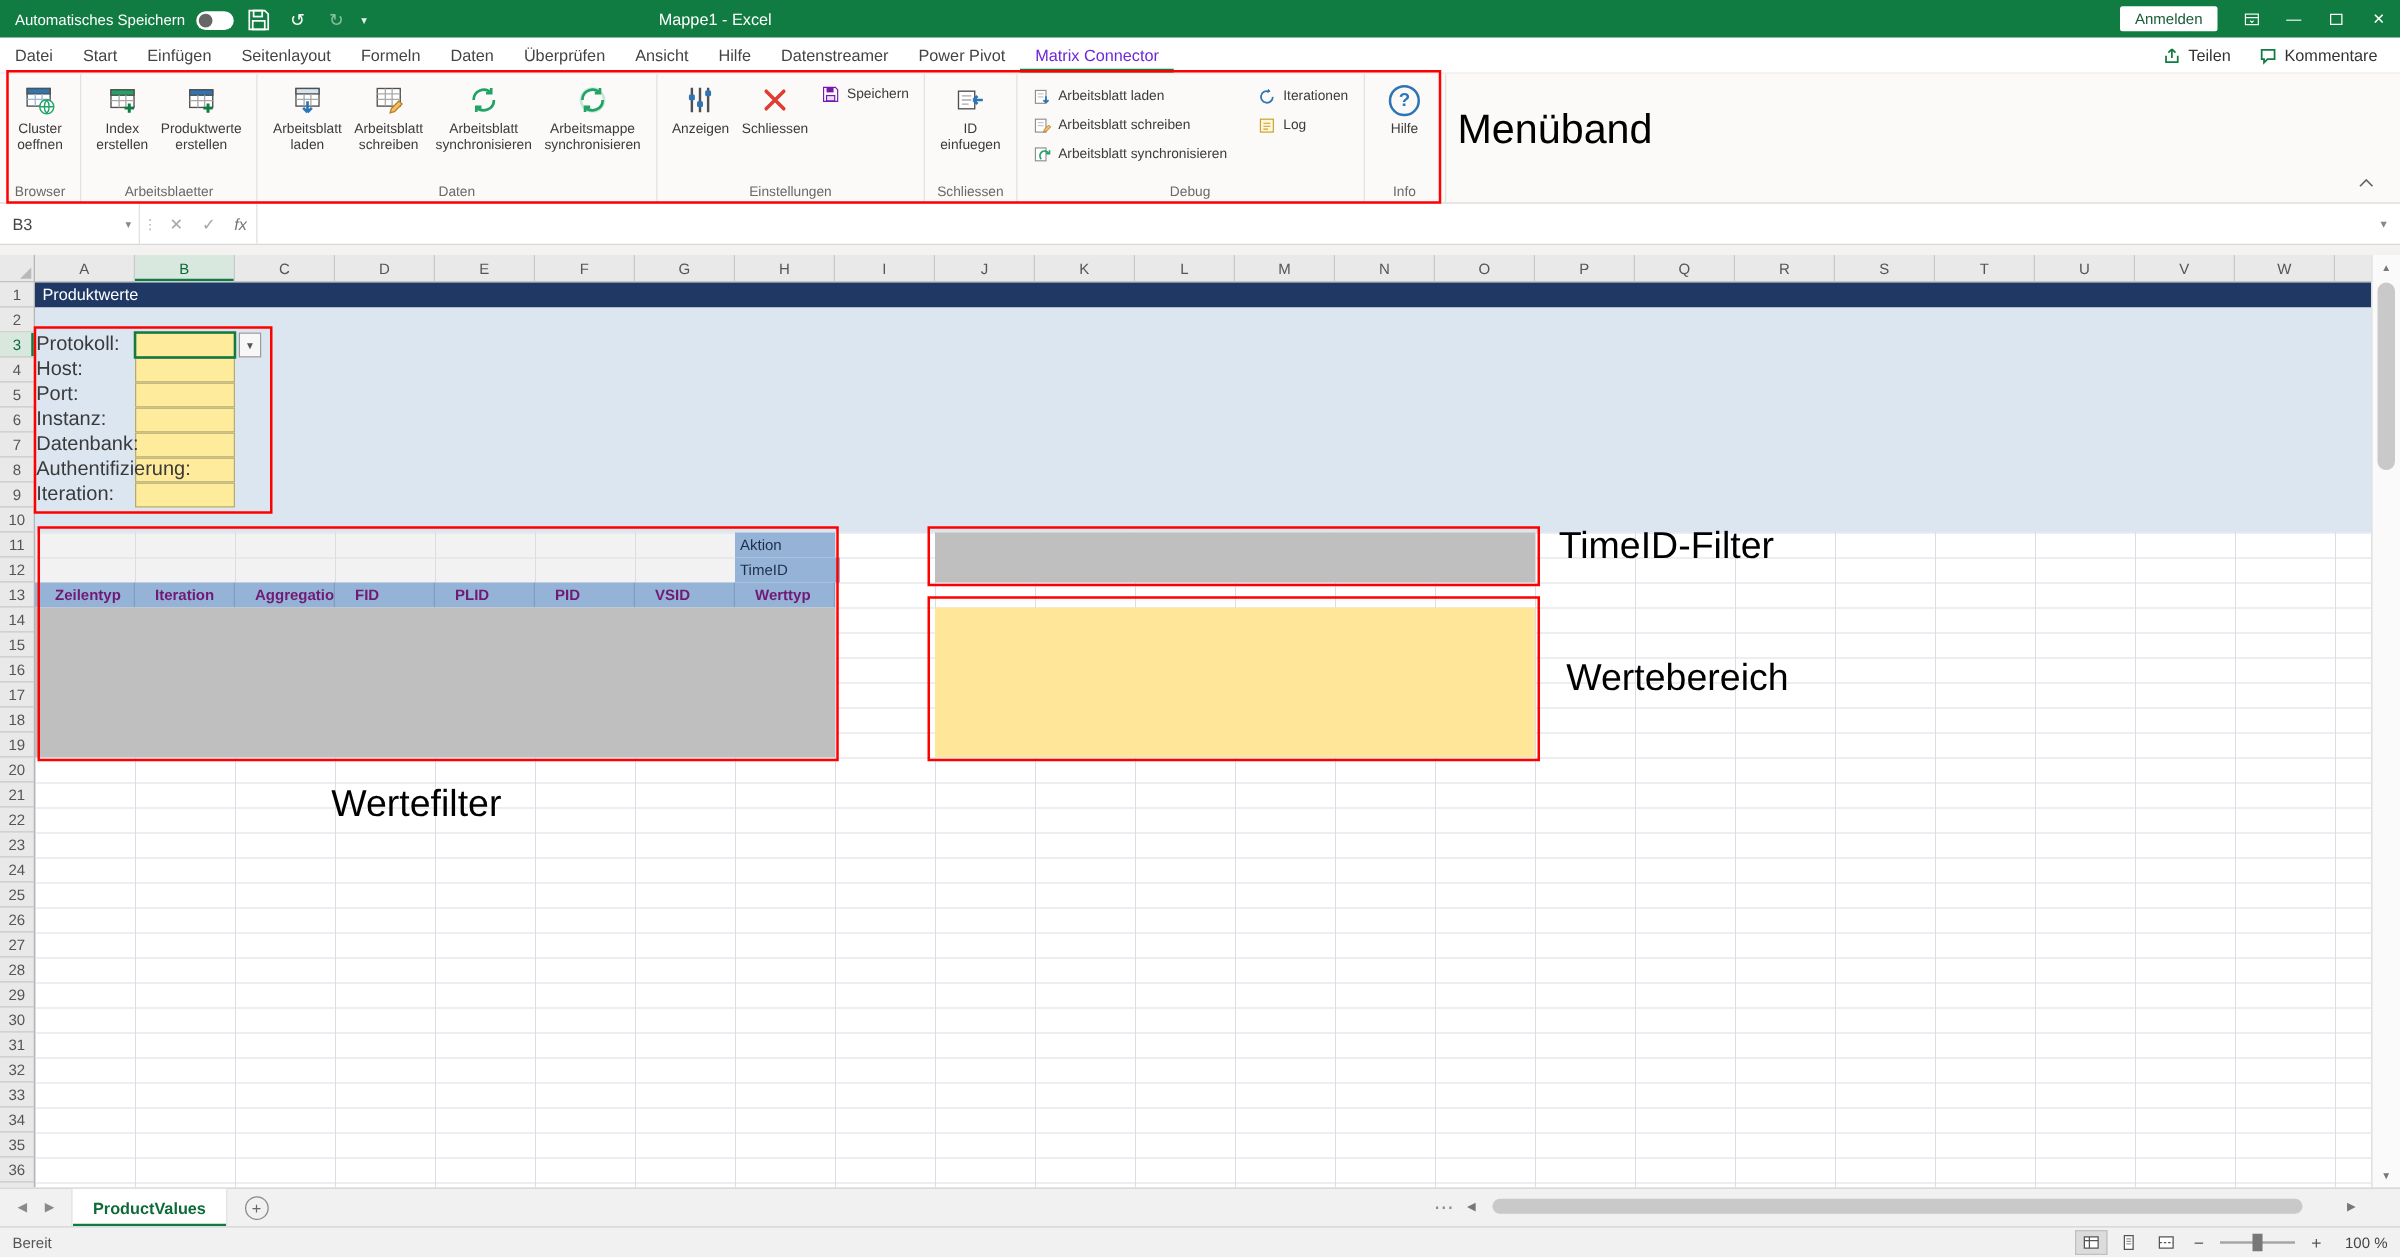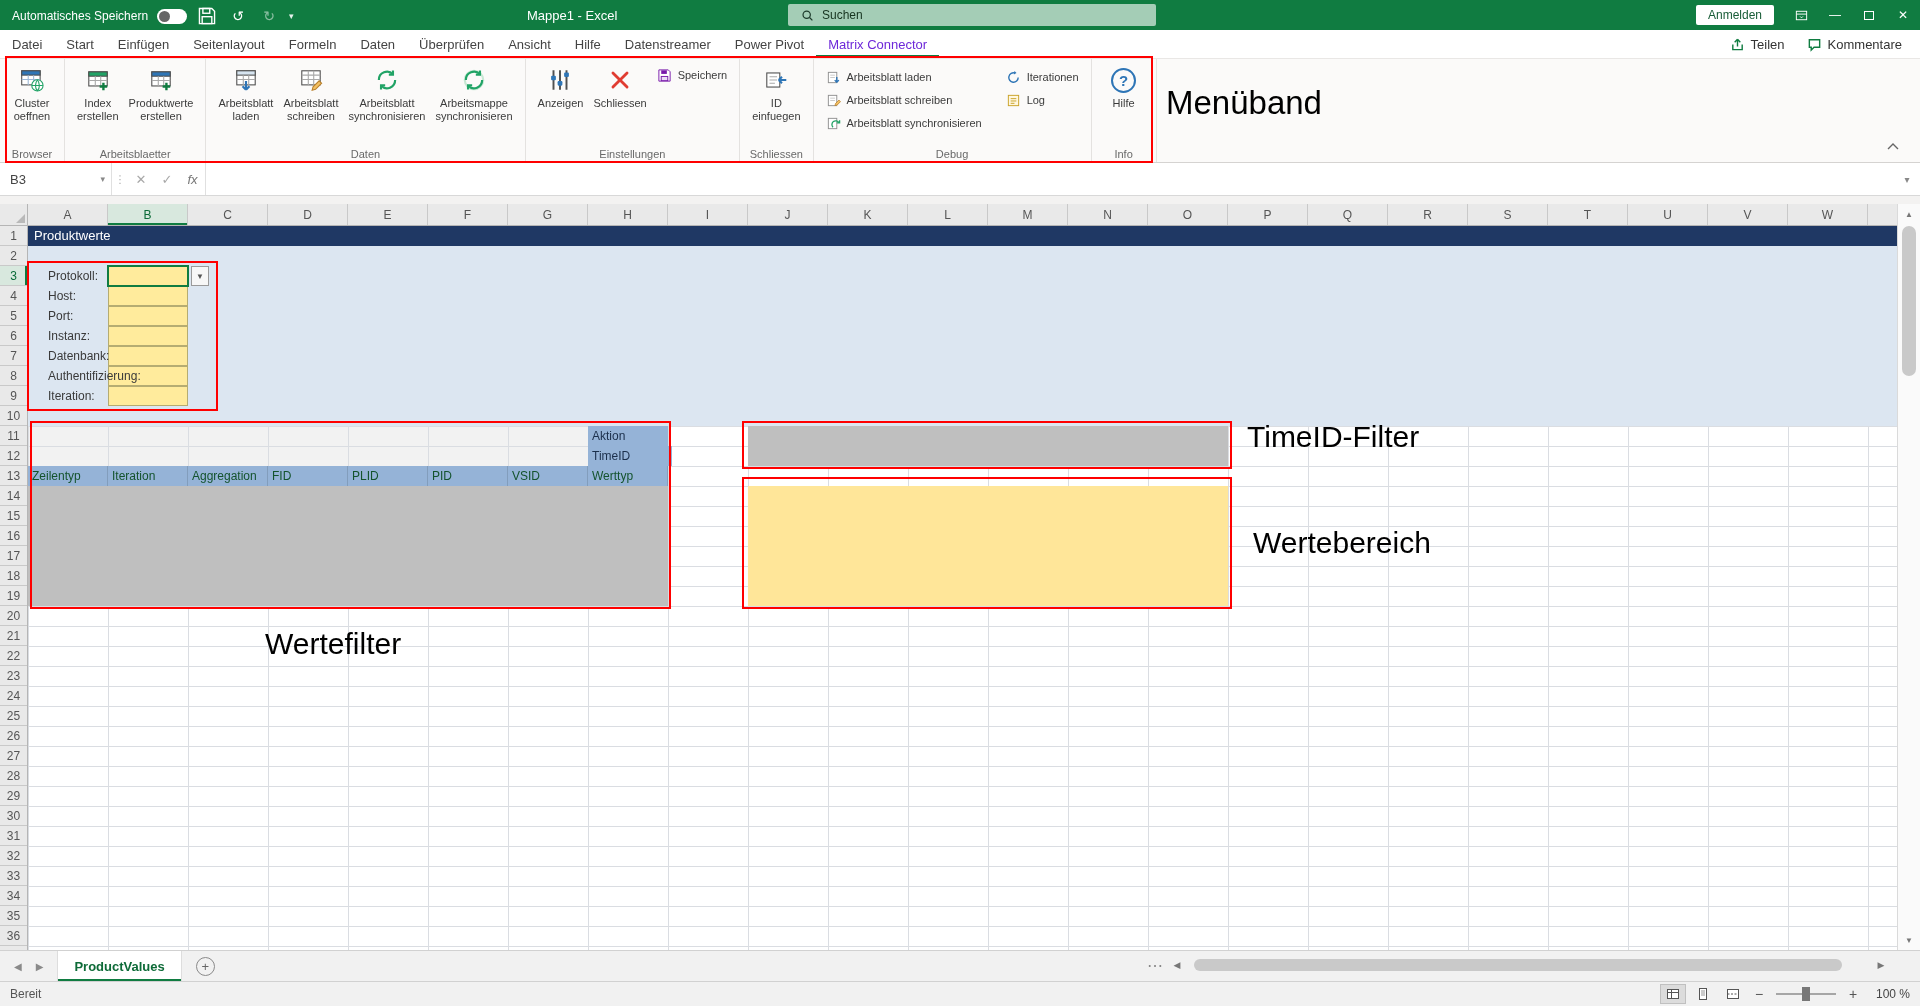--- a/index.html
+++ b/index.html
@@ -66,30 +66,30 @@
 .ch.sel{background:#D8E8DE;color:#0B6B38;box-shadow:inset 0 -2px 0 #107C41}
 .ch.filler{flex:1 1 auto;border-right:none;cursor:default}
 .rowheaders{position:absolute;left:0;top:226px;width:28px;height:724px;background:#E9E9E9;border-right:1px solid #B5B5B5}
 .rh{height:20px;display:flex;align-items:center;justify-content:center;font-size:12px;color:#555;border-bottom:1px solid #C9C9C9;cursor:pointer}
 .rh.sel{background:#D8E8DE;color:#0B6B38;box-shadow:inset -2px 0 0 #107C41}
 .gridbg{position:absolute;left:28px;top:226px;width:1869px;height:724px;background-color:#fff;background-image:linear-gradient(to right,#DADDE2 1px,transparent 1px),linear-gradient(to bottom,#DADDE2 1px,transparent 1px);background-size:80px 20px}
 .gridbg>div{position:absolute}
 .banner{left:0;top:0;width:100%;height:20px;background:#1F3864;color:#fff;font-size:13px;line-height:20px;padding-left:6px}
 .blueband{left:0;top:20px;width:100%;height:180px;background:#DCE6F1}
 #connrows{left:0;top:0;width:100%;height:100%}
-.conn-label{position:absolute;left:20px;height:20px;line-height:20px;font-size:12px;color:#3a3a3a;white-space:nowrap;z-index:3}
+.conn-label{position:absolute;left:1px;height:20px;line-height:20px;font-size:16px;color:#3a3a3a;white-space:nowrap;z-index:3}
 .conn-input{position:absolute;left:80px;width:80px;height:20px;background:#FFEB9C;border:1px solid #B5AC72;z-index:2}
 .b3sel{left:79px;top:39px;width:82px;height:22px;border:2px solid #107C41;z-index:4}
 .b3dd{left:163px;top:40px;width:18px;height:20px;background:#F7F7F7;border:1px solid #9A9A9A;z-index:4;display:flex;align-items:center;justify-content:center;font-size:8px;color:#555;cursor:pointer}
 .wf-graytop{left:0;top:200px;width:560px;height:40px;background-color:#F2F2F2;background-image:linear-gradient(to right,#DADDE2 1px,transparent 1px),linear-gradient(to bottom,#DADDE2 1px,transparent 1px);background-size:80px 20px}
 .wf-aktion{left:560px;top:200px;width:80px;height:20px}
 .wf-timeid{left:560px;top:220px;width:84px;height:20px}
 .bluecell{background:#95B3D7;font-size:12px;line-height:20px;padding-left:4px;font-weight:normal;color:#1b2f4b}
 .wf-headrow{left:0;top:240px;width:640px;height:20px;display:flex}
-.wfh{flex:0 0 80px;width:80px;background:#95B3D7;font-size:12px;line-height:20px;padding-left:4px;font-weight:normal;color:#14532d;border-right:1px solid rgba(0,0,0,.12);overflow:hidden}
+.wfh{flex:0 0 80px;width:80px;background:#95B3D7;font-size:12px;line-height:20px;padding-left:16px;font-weight:bold;color:#701a75;border-right:1px solid rgba(0,0,0,.12);overflow:hidden}
 .wf-body{left:0;top:260px;width:640px;height:120px;background:#BFBFBF}
 .timeid-block{left:720px;top:200px;width:480px;height:40px;background:#BFBFBF}
 .value-block{left:720px;top:260px;width:480px;height:120px;background:#FFE699}
 
 
 .redbox{position:absolute;border:2px solid #FF0000;z-index:20;pointer-events:none}
 .rb-ribbon{left:5px;top:56px;width:1148px;height:107px}
 .rb-conn{left:27px;top:261px;width:191px;height:150px}
 .rb-filter{left:30px;top:421px;width:641px;height:188px}
 .rb-timeid{left:742px;top:421px;width:490px;height:48px}
@@ -147,29 +147,20 @@
             <path d="M2.5 2.5h9l2 2v9h-11z"></path>
             <rect x="5" y="2.5" width="5" height="3.5"></rect>
             <rect x="4.5" y="8.5" width="7" height="5"></rect>
           </svg>
         </span>
       <span class="tb-ico">↺</span>
       <span class="tb-ico dim">↻</span>
       <span class="tb-caret">▾</span>
     </div>
     <div class="tb-title">Mappe1 - Excel</div>
-    <div class="tb-search">
-      <span style="display:flex">
-          <svg width="13" height="13" viewBox="0 0 16 16" fill="none" stroke="#1e3b2c" stroke-width="1.5">
-            <circle cx="7" cy="7" r="4.5"></circle>
-            <path d="M10.5 10.5L14 14"></path>
-          </svg>
-        </span>
-      <span>Suchen</span>
-    </div>
     <div class="tb-right">
       <span class="signin">Anmelden</span>
       <span class="winbtn">
           <svg width="15" height="15" viewBox="0 0 16 16" fill="none" stroke="#fff">
             <rect x="2.5" y="3.5" width="11" height="9"></rect>
             <path d="M2.5 6.5h11"></path>
             <path d="M6.5 9l1.5 1.5L9.5 9"></path>
           </svg>
         </span>
       <span class="winbtn">—</span>

